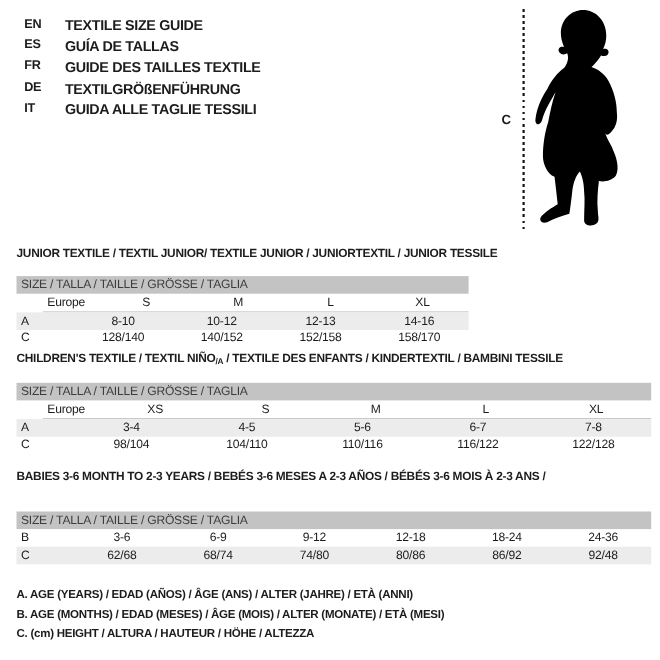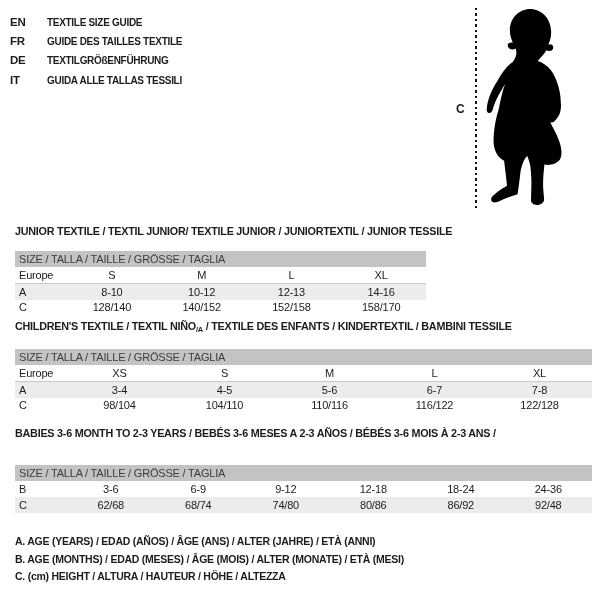--- a/index.html
+++ b/index.html
@@ -10,24 +10,24 @@
   body{
     position:relative;
     width:600px;height:600px;
     background:#ffffff;
     font-family:"Liberation Sans", sans-serif;
     color:var(--ink);
     overflow:hidden;
   }
 
   
-  .lang-block{position:absolute;left:10px;top:13px;}
+  .lang-block{position:absolute;left:22px;top:13px;}
   .lang-row{display:flex;line-height:19.2px;}
   .lang-code{width:37px;font-weight:bold;font-size:11.5px;letter-spacing:-0.2px;}
-  .lang-title{font-weight:bold;font-size:10px;letter-spacing:-0.3px;white-space:nowrap;}
+  .lang-title{font-weight:bold;font-size:13px;letter-spacing:-0.3px;white-space:nowrap;}
 
   
   .figure-wrap{position:absolute;left:450px;top:0;width:150px;height:220px;}
   .dotted-line{
     position:absolute;left:25px;top:8px;width:2px;height:202px;
     background:repeating-linear-gradient(to bottom,#151515 0 2.5px,transparent 2.5px 5.5px);
   }
   .height-label{position:absolute;left:6px;top:102px;font-weight:bold;font-size:12px;}
   .baby-svg{position:absolute;left:33px;top:4px;}
 
@@ -44,47 +44,51 @@
   .subscript{font-size:7.5px;vertical-align:-2px;}
   .tbl{width:100%;}
   .bar{
     background:var(--bar);color:#3d3d3d;
     height:16px;line-height:16px;
     font-size:11px;letter-spacing:-0.2px;
     padding-left:4px;margin-bottom:1px;
   }
   .trow{display:grid;height:15.5px;align-items:center;font-size:11px;letter-spacing:-0.2px;}
   .trow.shaded{background:var(--shade);}
-  .trow.sep{border-bottom:1px solid #c9c9c9;height:16.5px;}
+  .trow.sep{border-bottom:1px solid #c9c9c9;height:16.5px;margin-left:24px;}
   .cell{text-align:center;white-space:nowrap;}
   .cell.lab{text-align:left;padding-left:4px;}
 
   
   .foot-block{position:absolute;left:15px;top:533px;}
   .fnote{font-weight:bold;font-size:10.5px;letter-spacing:-0.25px;line-height:17.6px;white-space:nowrap;}
 </style>
 </head>
 <body>
 
 <div class="lang-block">
     <div class="lang-row">
       <span class="lang-code">EN</span>
       <span class="lang-title">TEXTILE SIZE GUIDE</span>
     </div>
     <div class="lang-row">
+      <span class="lang-code">ES</span>
+      <span class="lang-title">GUÍA DE TALLAS</span>
+    </div>
+    <div class="lang-row">
       <span class="lang-code">FR</span>
       <span class="lang-title">GUIDE DES TAILLES TEXTILE</span>
     </div>
     <div class="lang-row">
       <span class="lang-code">DE</span>
       <span class="lang-title">TEXTILGRÖßENFÜHRUNG</span>
     </div>
     <div class="lang-row">
       <span class="lang-code">IT</span>
-      <span class="lang-title">GUIDA ALLE TALLAS TESSILI</span>
+      <span class="lang-title">GUIDA ALLE TAGLIE TESSILI</span>
     </div>
   </div>
 
 <div class="figure-wrap">
   <div class="dotted-line"></div>
   <div class="height-label">C</div>
   <svg class="baby-svg" width="96" height="206" viewBox="0 0 100 210" xmlns="http://www.w3.org/2000/svg">
     <path fill="#000000" d="M49 3
       C61 3 71 13 71 27
       C71 32 70 36 68 40

